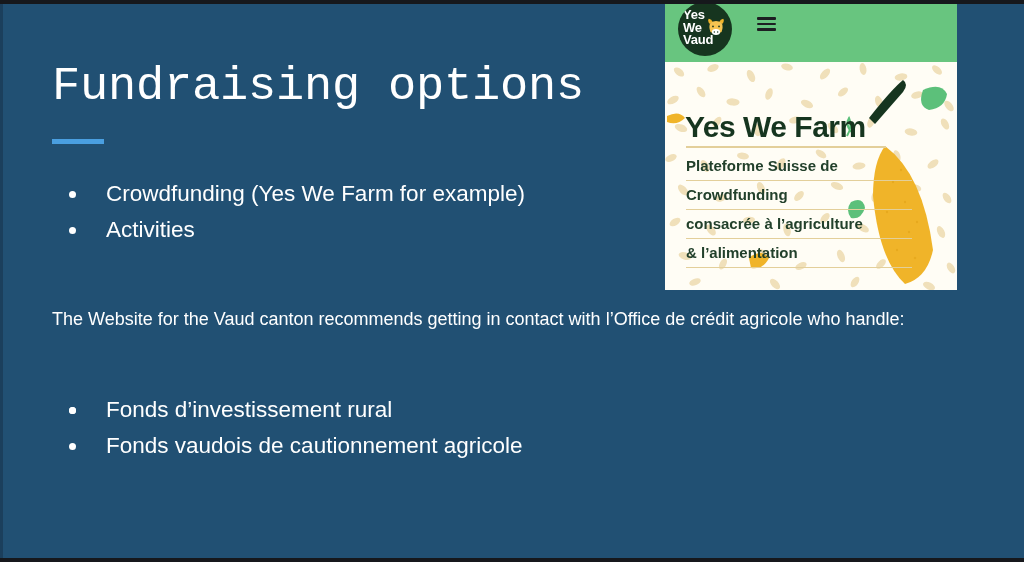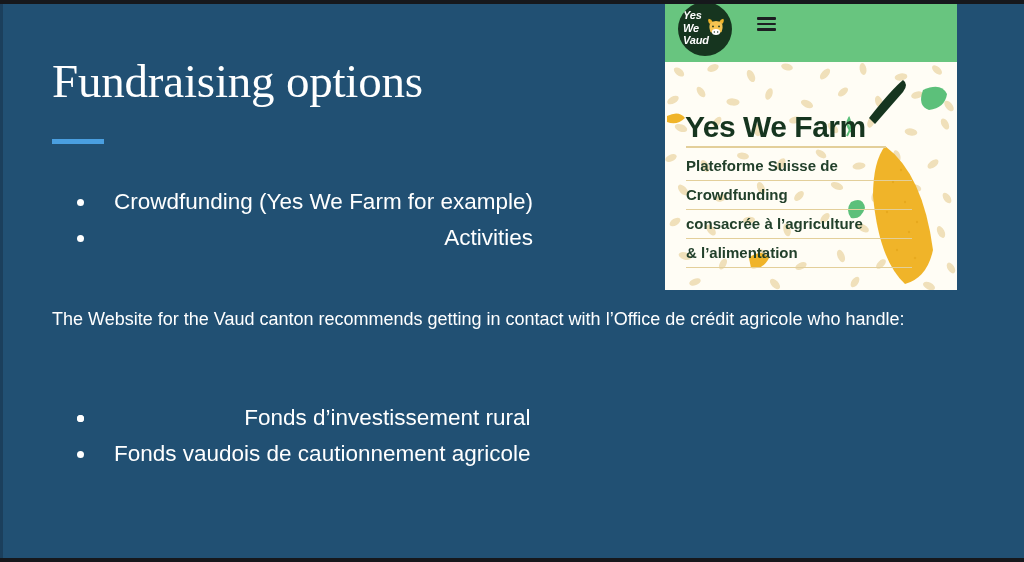--- a/index.html
+++ b/index.html
@@ -34,22 +34,22 @@
     left: 0; top: 0;
     width: 3px; height: 562px;
     background: #1b3f5c;
     z-index: 39;
   }
 
   
   .title {
     position: absolute;
     left: 52px;
-    top: 56px;
-    font-family: Liberation Serif, serif;
+    top: 62px;
+    font-family: Liberation Mono, monospace;
     font-size: 47px;
     line-height: 1.08;
     color: #ffffff;
     letter-spacing: -0.2px;
     font-weight: 400;
     white-space: nowrap;
   }
   .title-rule {
     position: absolute;
     left: 52px;
@@ -57,23 +57,22 @@
     width: 52px;
     height: 5px;
     background: #4a9fe0;
   }
 
   
   .bullets {
     position: absolute;
     left: 58px;
     list-style: none;
-    margin: 8px;
+    margin: 0;
     padding: 0;
-    text-align: right;
   }
   .bullets.first { top: 176px; }
   .bullets.second { top: 392px; }
   .bullets li {
     position: relative;
     padding-left: 48px;
     color: #ffffff;
     font-size: 22.5px;
     line-height: 36px;
     white-space: nowrap;
@@ -125,25 +124,24 @@
     height: 54px;
     border-radius: 50%;
     background: #16351f;
     overflow: hidden;
   }
   .logo-text {
     position: absolute;
     left: 5px;
     top: 7px;
     color: #fff;
-    font-size: 11px;
+    font-size: 13px;
     font-weight: bold;
     line-height: 12.5px;
     letter-spacing: -0.2px;
-    font-style: italic;
   }
   .cow {
     position: absolute;
     right: 5px;
     top: 14px;
     width: 22px;
     height: 22px;
   }
   .hamburger {
     position: absolute;

